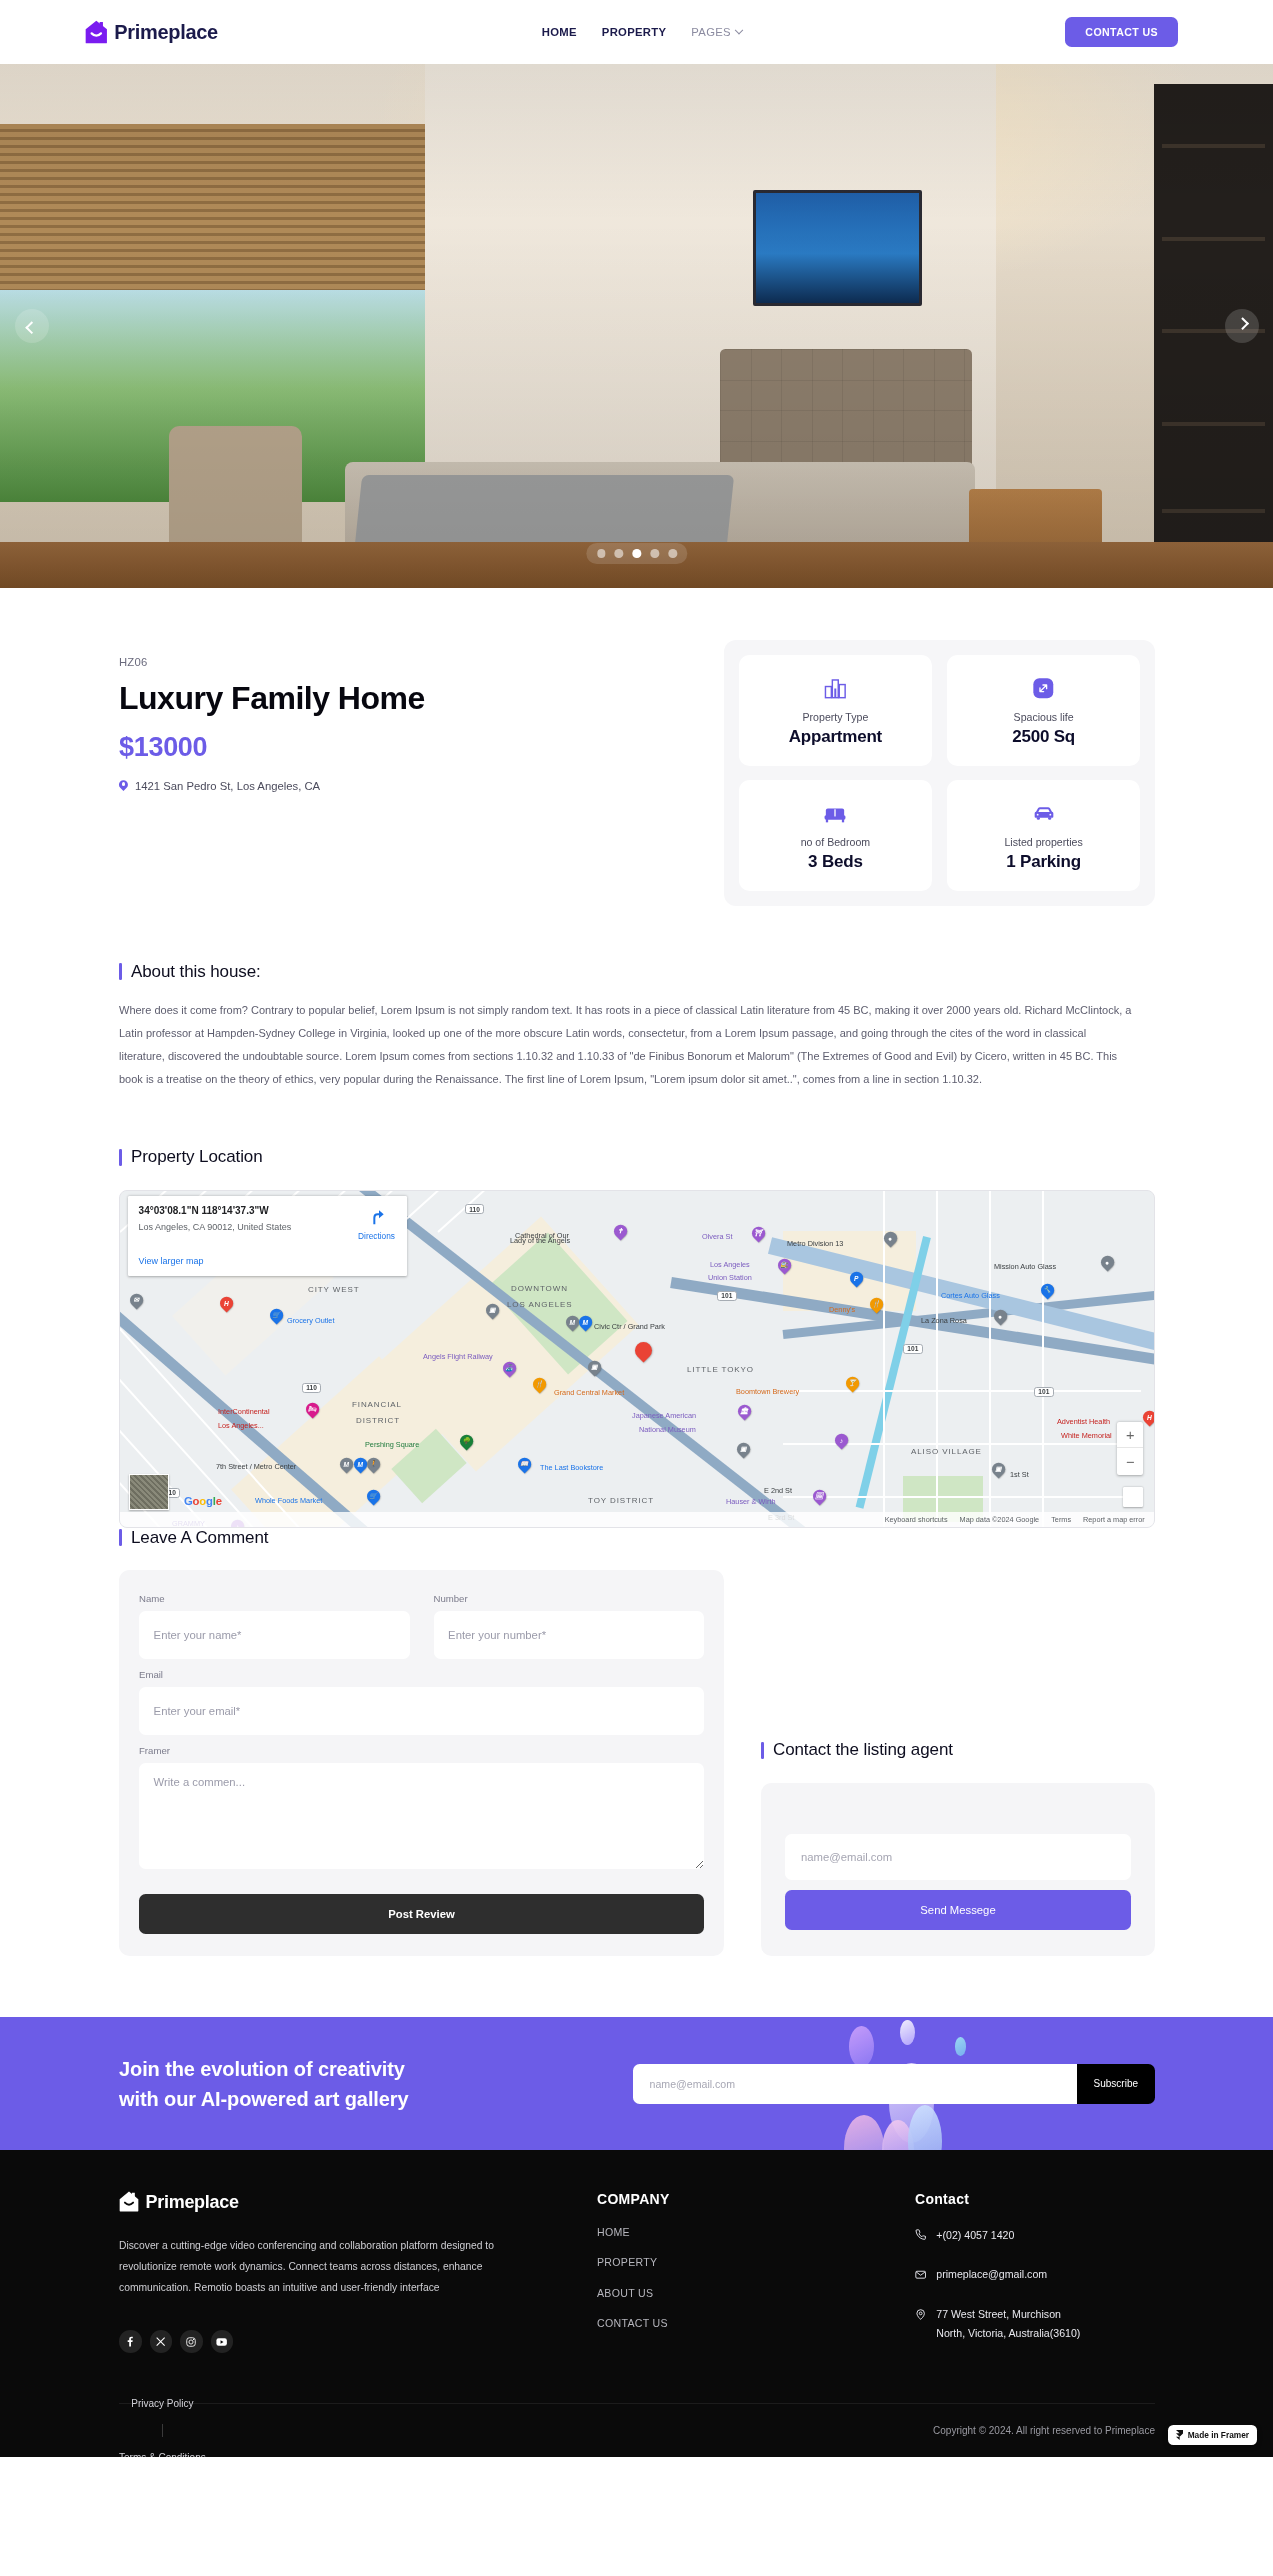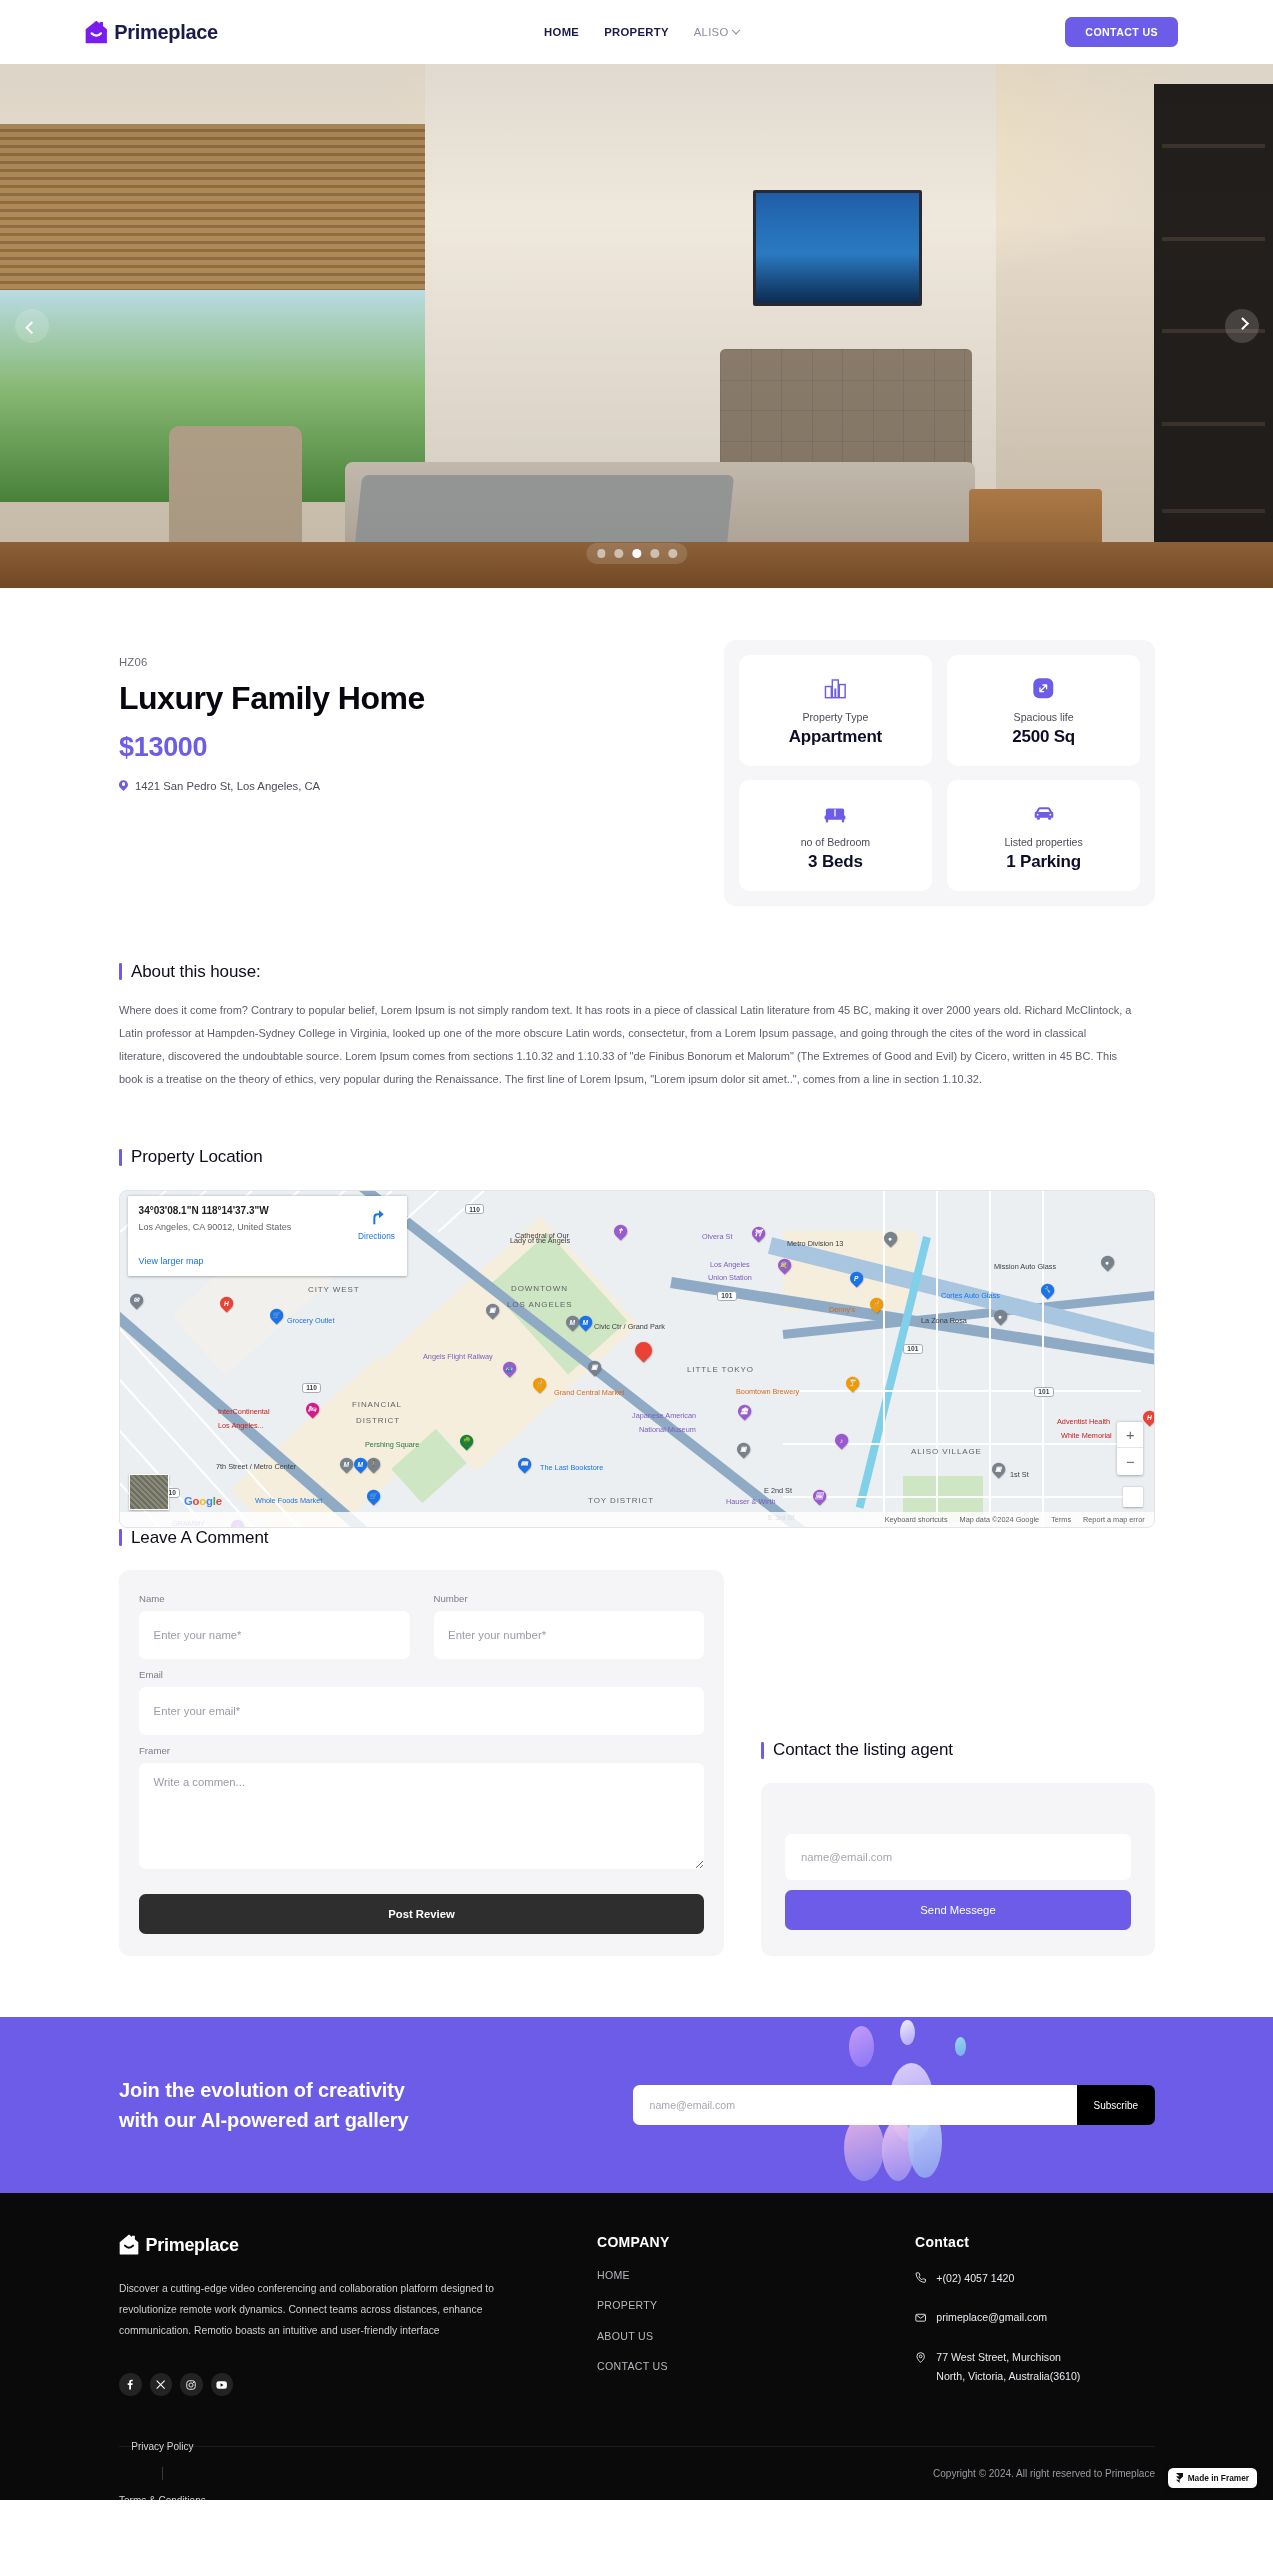--- a/index.html
+++ b/index.html
@@ -177,21 +177,21 @@
   .av-shirt { position:absolute; left:37px; top:53px; width:18.6px; height:38px; background:#fff; clip-path:polygon(0 0,100% 0,62% 100%,38% 100%); }
   .av-tie { position:absolute; left:43px; top:58px; width:7.3px; height:32px; background:#2b2b2b; clip-path:polygon(35% 0,65% 0,100% 100%,0 100%); }
   .agent-email { font-size:10.3px; color:#63636f; }
   .agent-name { font-size:12.6px; font-weight:700; color:#16162c; margin-top:9.3px; }
   .agent-phone { font-size:10.6px; color:#55555f; margin-top:10px; }
   .agent-input { width:100%; height:46px; border:none; border-radius:6.6px; background:#fff; padding:0 16px; font-size:11.3px; margin-top:26.5px; font-family:"Liberation Sans", sans-serif; }
   .agent-input::placeholder { color:#a5a5b2; }
   .btn-send { width:100%; height:40px; background:#6c5ce7; color:#fff; border:none; border-radius:6.6px; font-size:11.3px; font-weight:500; cursor:pointer; margin-top:9.3px; font-family:"Liberation Sans", sans-serif; }
 
   
-  .cta { margin-top:61px; height:176px; background:#6c5ce7; position:relative; overflow:hidden; display:flex; align-items:center; padding:0 119px; }
+  .cta { margin-top:61px; height:133px; background:#6c5ce7; position:relative; overflow:hidden; display:flex; align-items:center; padding:0 119px; }
   .cta h2 { font-size:20px; line-height:1.5; color:#fff; font-weight:600; letter-spacing:-0.1px; z-index:2; }
   .cta-form { margin-left:auto; display:flex; align-items:center; z-index:2; }
   .cta-input { width:444px; height:40px; border:none; border-radius:6.6px 0 0 6.6px; background:#fff; padding:0 17px; font-size:10.6px; font-family:"Liberation Sans", sans-serif; }
   .cta-input::placeholder { color:#a7a7b4; }
   .btn-sub { height:40px; padding:0 17px; background:#000; color:#fff; border:none; border-radius:0 6.6px 6.6px 0; font-size:10px; cursor:pointer; font-family:"Liberation Sans", sans-serif; }
   .blob { position:absolute; border-radius:50%; filter:blur(0.7px); }
 
   
   .footer { background:#0a0a0a; padding:41px 119px 0; }
   .f-row { display:flex; gap:53px; }
@@ -226,21 +226,21 @@
           <rect x="22" y="3" width="5" height="8" fill="#7a1cf0"></rect>
           <path d="M10 20 Q17 27 24 20" stroke="#fff" stroke-width="3.4" fill="none" stroke-linecap="round"></path>
         </svg>
       </span>
       <span class="brand-name">Primeplace</span>
     </a>
     <nav class="nav">
       <a class="nav-item">HOME</a>
       <a class="nav-item">PROPERTY</a>
       <a class="nav-item muted">
-        <span>ALISO</span>
+        <span>PAGES</span>
         <i class="chev"></i>
       </a>
     </nav>
     <button class="btn-contact">CONTACT US</button>
   </header>
 
   <section class="hero">
     <div class="hero-img">
       <div class="room"></div>
       <div class="hero-window"></div>

